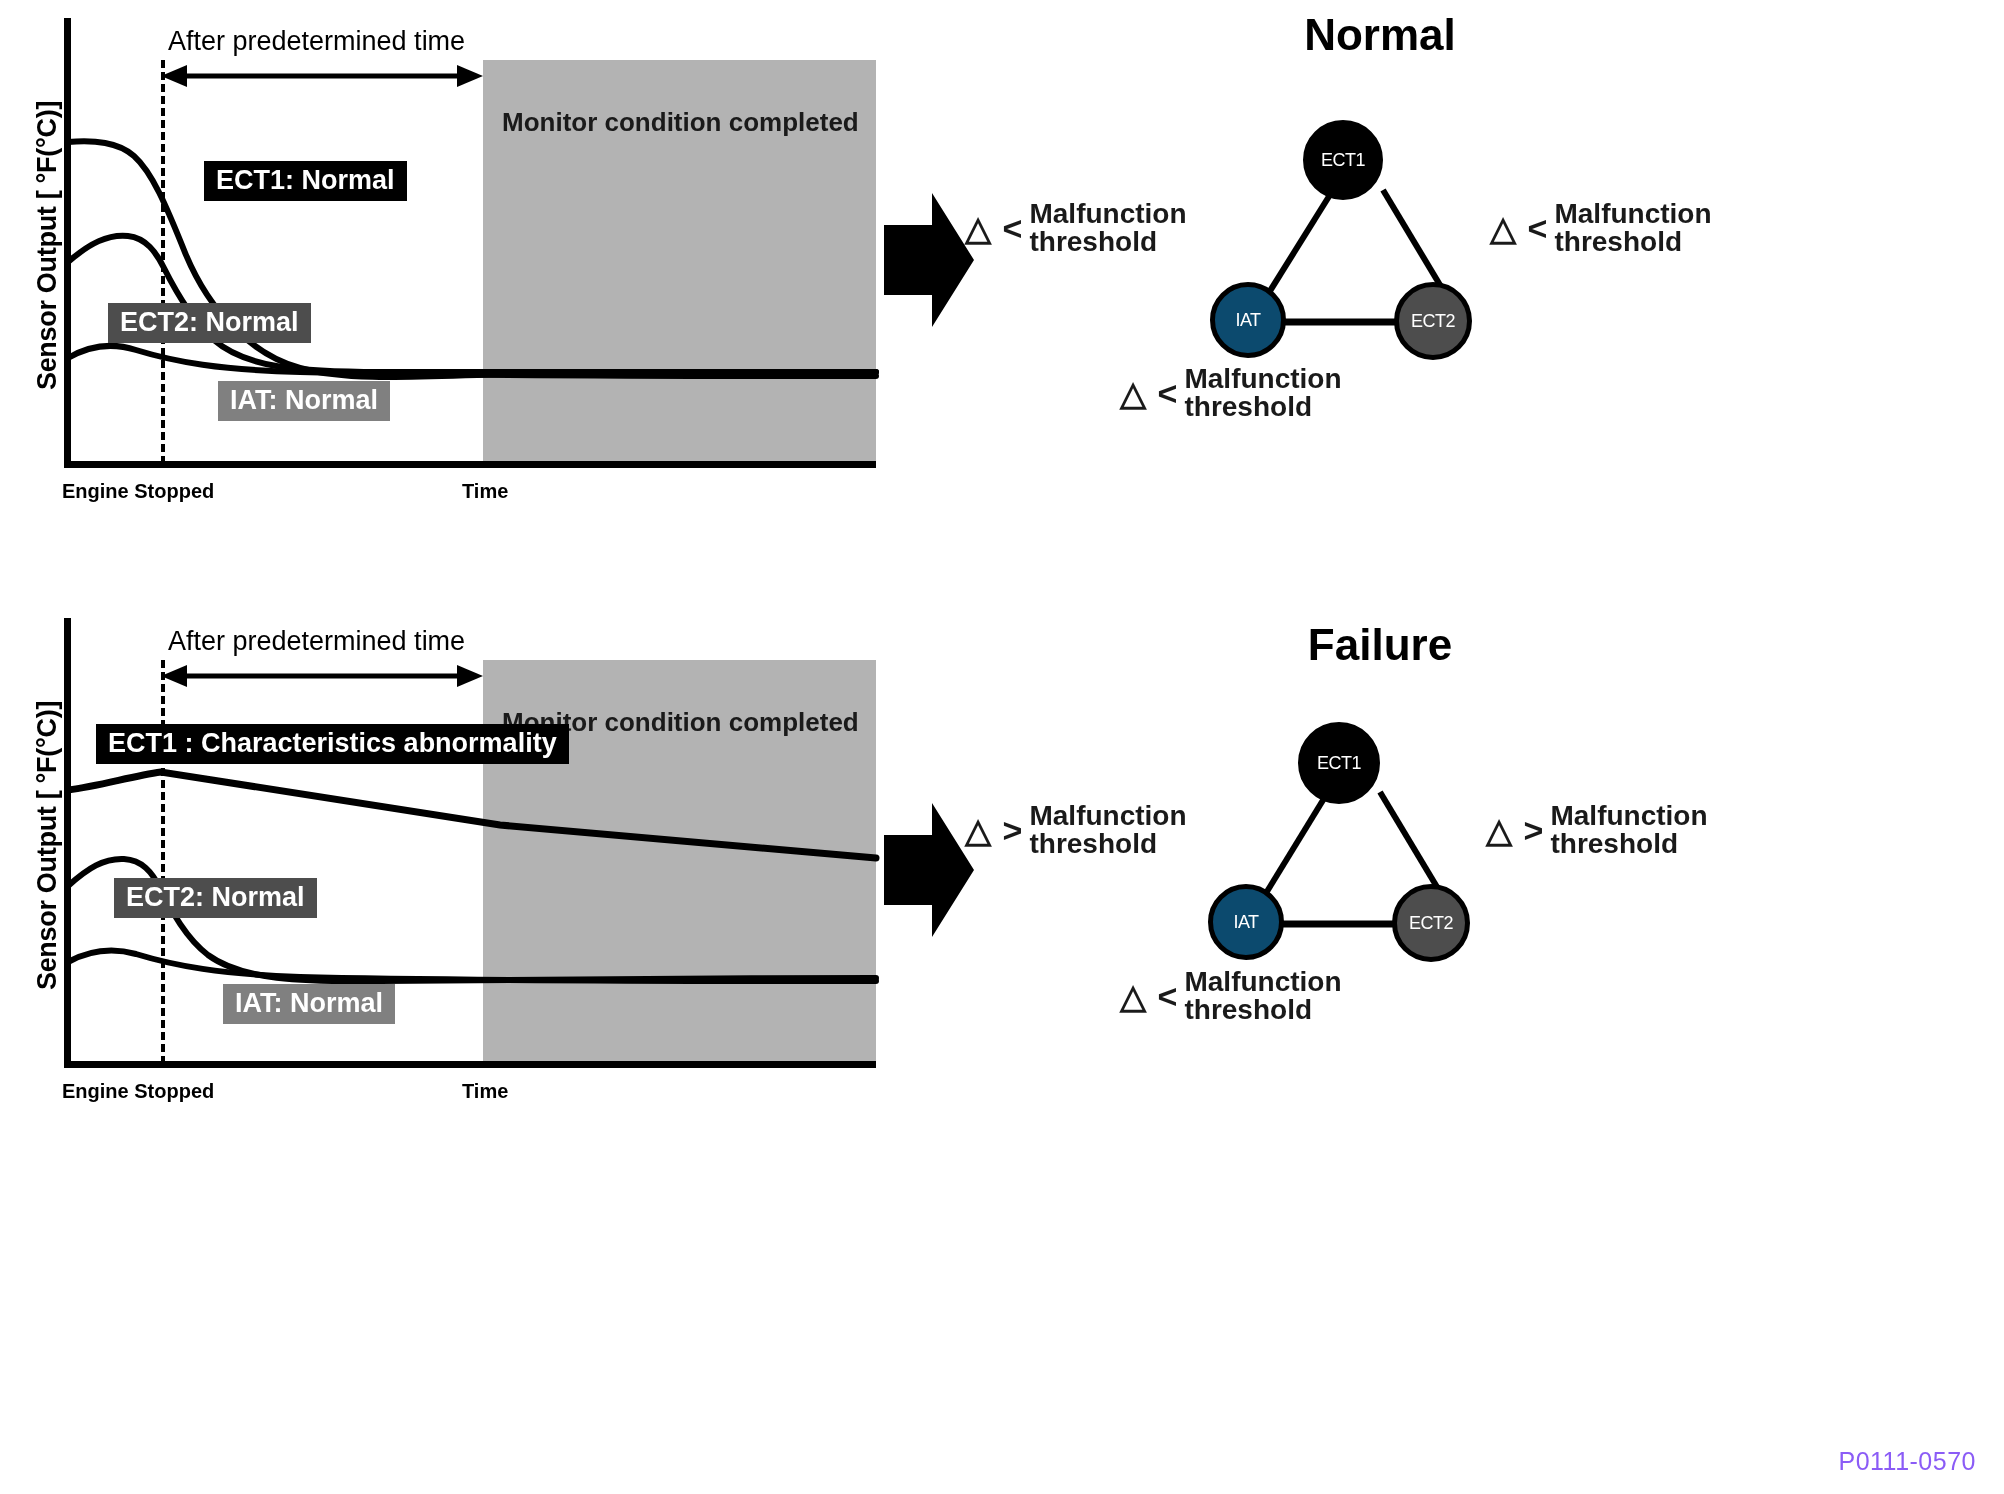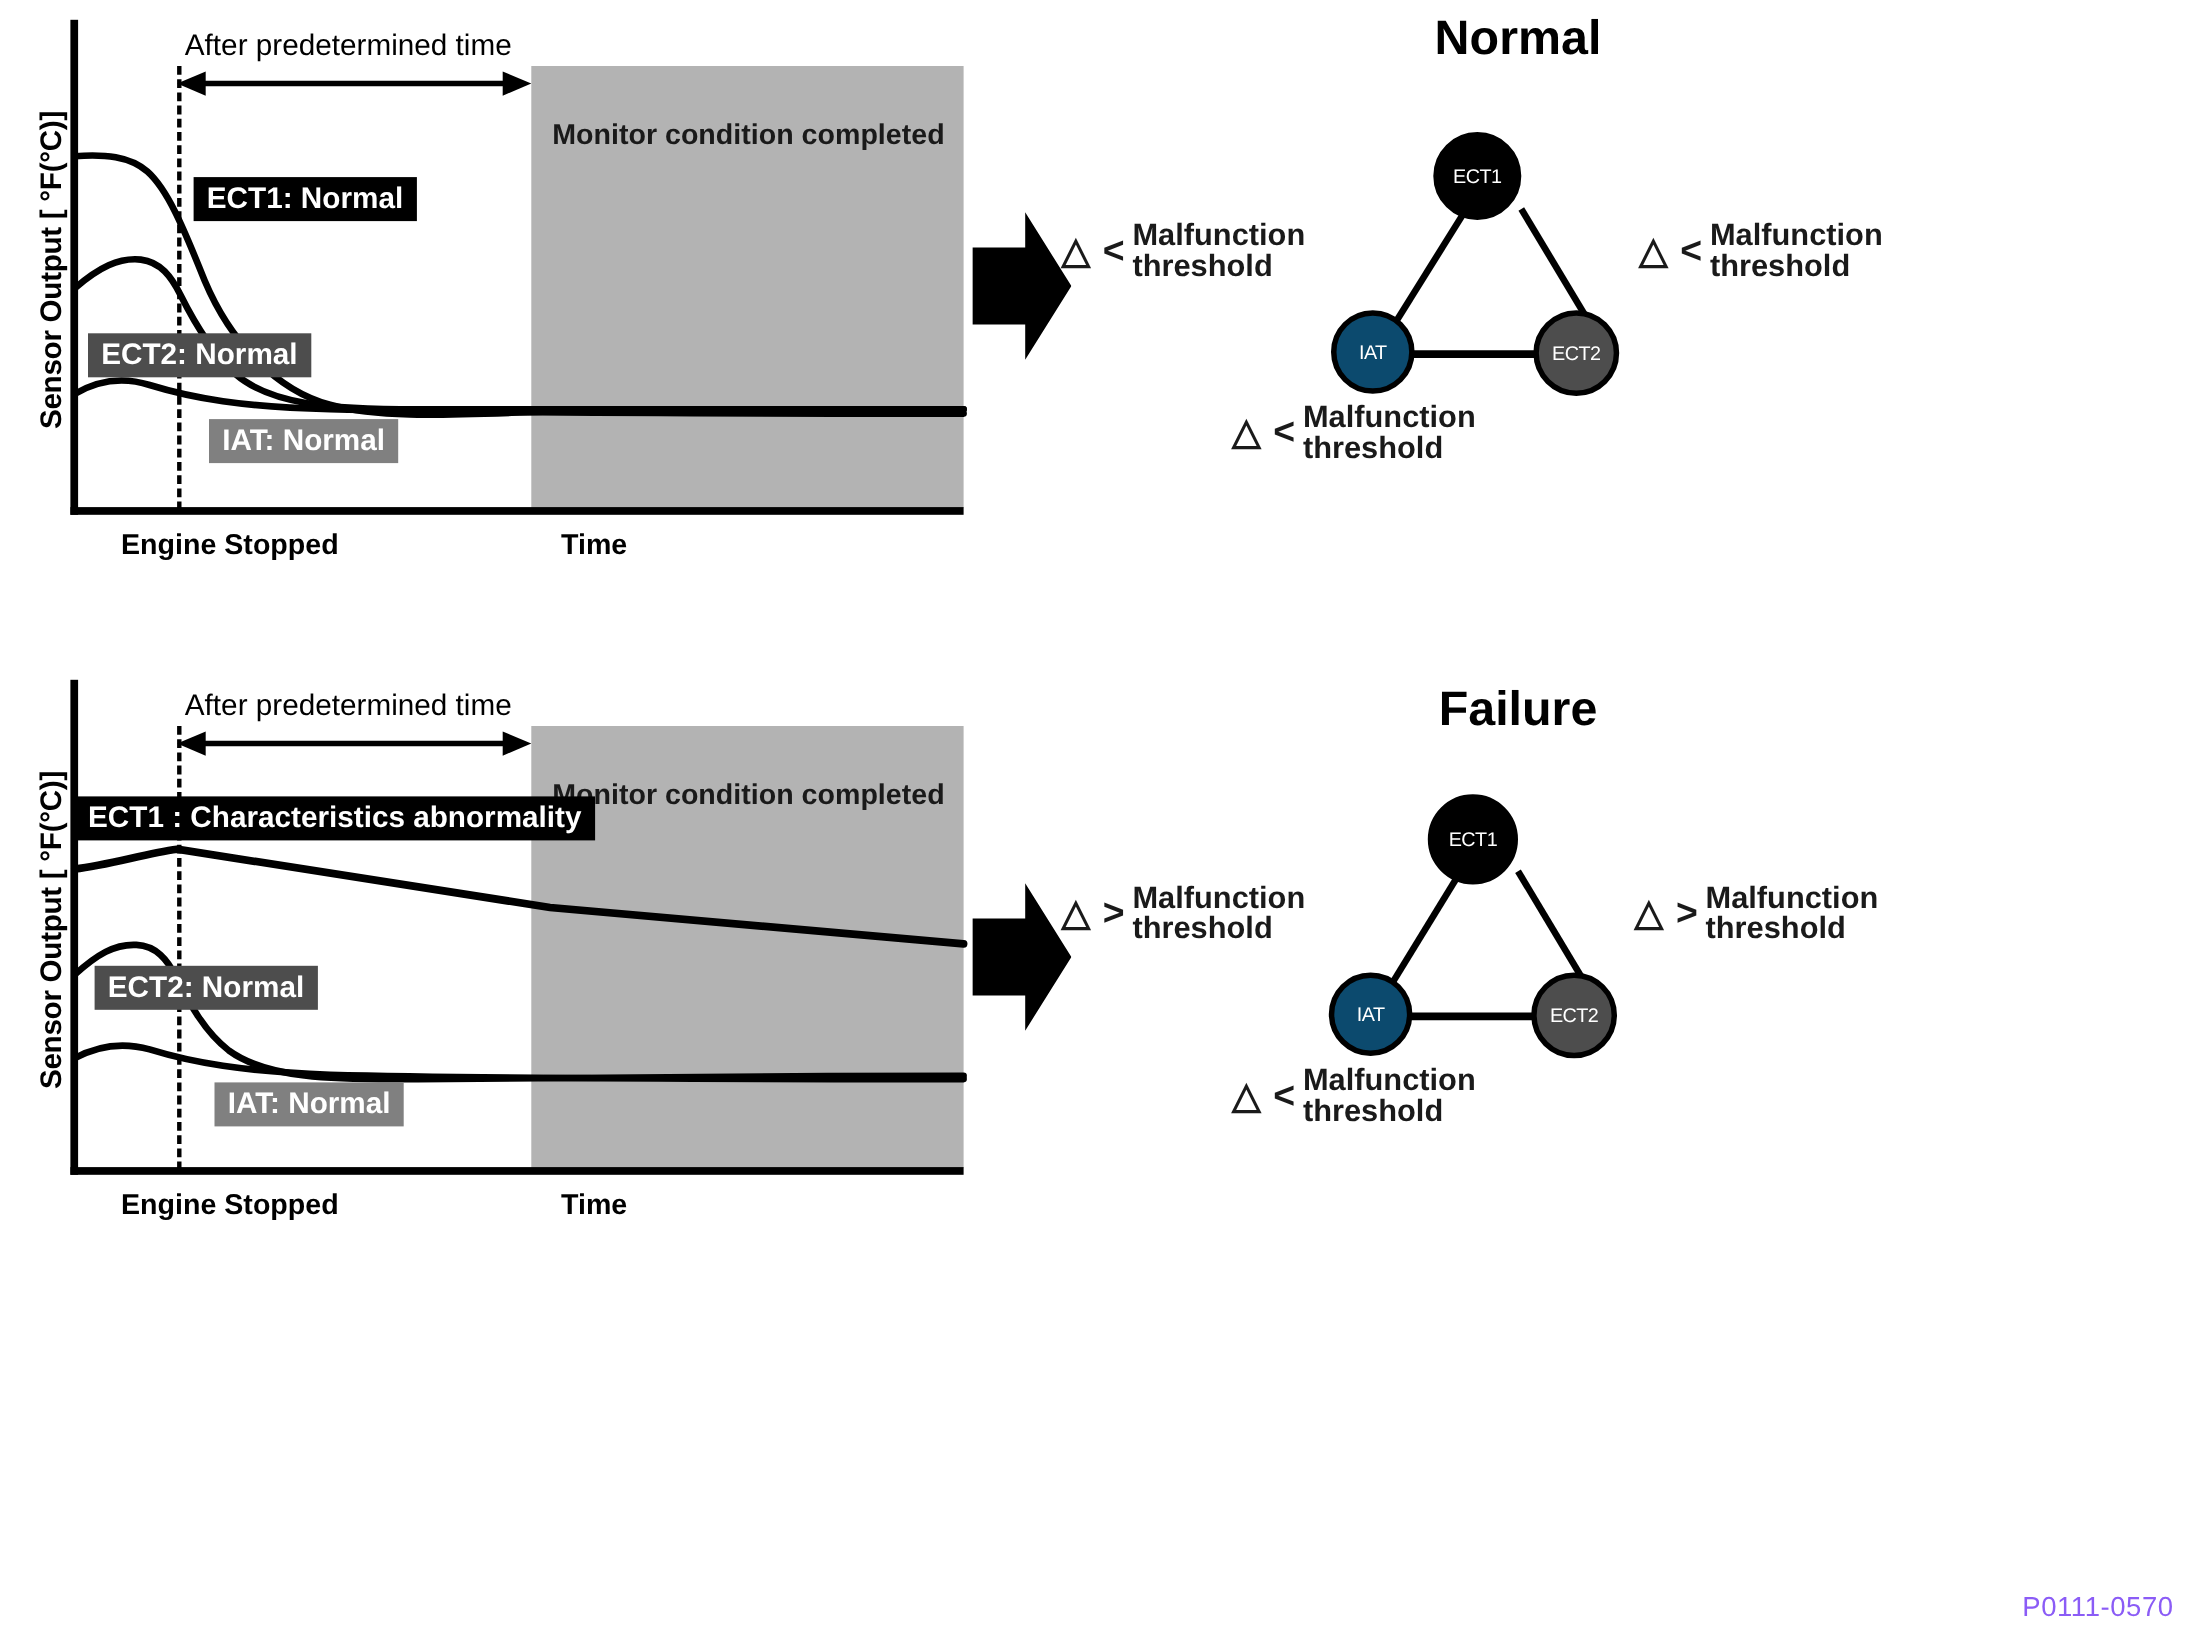--- a/index.html
+++ b/index.html
@@ -41,30 +41,30 @@
     position: absolute; left: 502px; top: 107px;
     font-size: 26px; font-weight: bold; color: #1a1a1a;
     white-space: nowrap;
   }
   .predet-text {
     position: absolute; left: 168px; top: 26px;
     font-size: 27px; font-weight: normal; color: #000; white-space: nowrap;
   }
   .arrow-span { position: absolute; left: 161px; top: 62px; width: 322px; height: 28px; }
   .tick-x {
-    position: absolute; font-size: 26px; font-weight: bold; color: #000; white-space: nowrap; margin-left: 48px;
+    position: absolute; font-size: 20px; font-weight: bold; color: #000; white-space: nowrap;
   }
   .tick-engine { left: 62px; top: 480px; }
   .tick-time   { left: 462px; top: 480px; text-align: center; }
 
   .tag {
     position: absolute;
     font-size: 27px; font-weight: bold; color: #ffffff;
     padding: 5px 12px 7px 12px;
-    white-space: nowrap; line-height: 1.05;
+    white-space: nowrap; line-height: 1.05; margin-left: 28px;
   }
   .tag-ect1 { background: #000000; }
   .tag-ect2 { background: #4d4d4d; }
   .tag-iat  { background: #808080; }
 
   .curves { position: absolute; left: 0; top: 0; width: 900px; height: 540px; }
 
   
   .big-arrow { position: absolute; width: 90px; height: 150px; }
 

